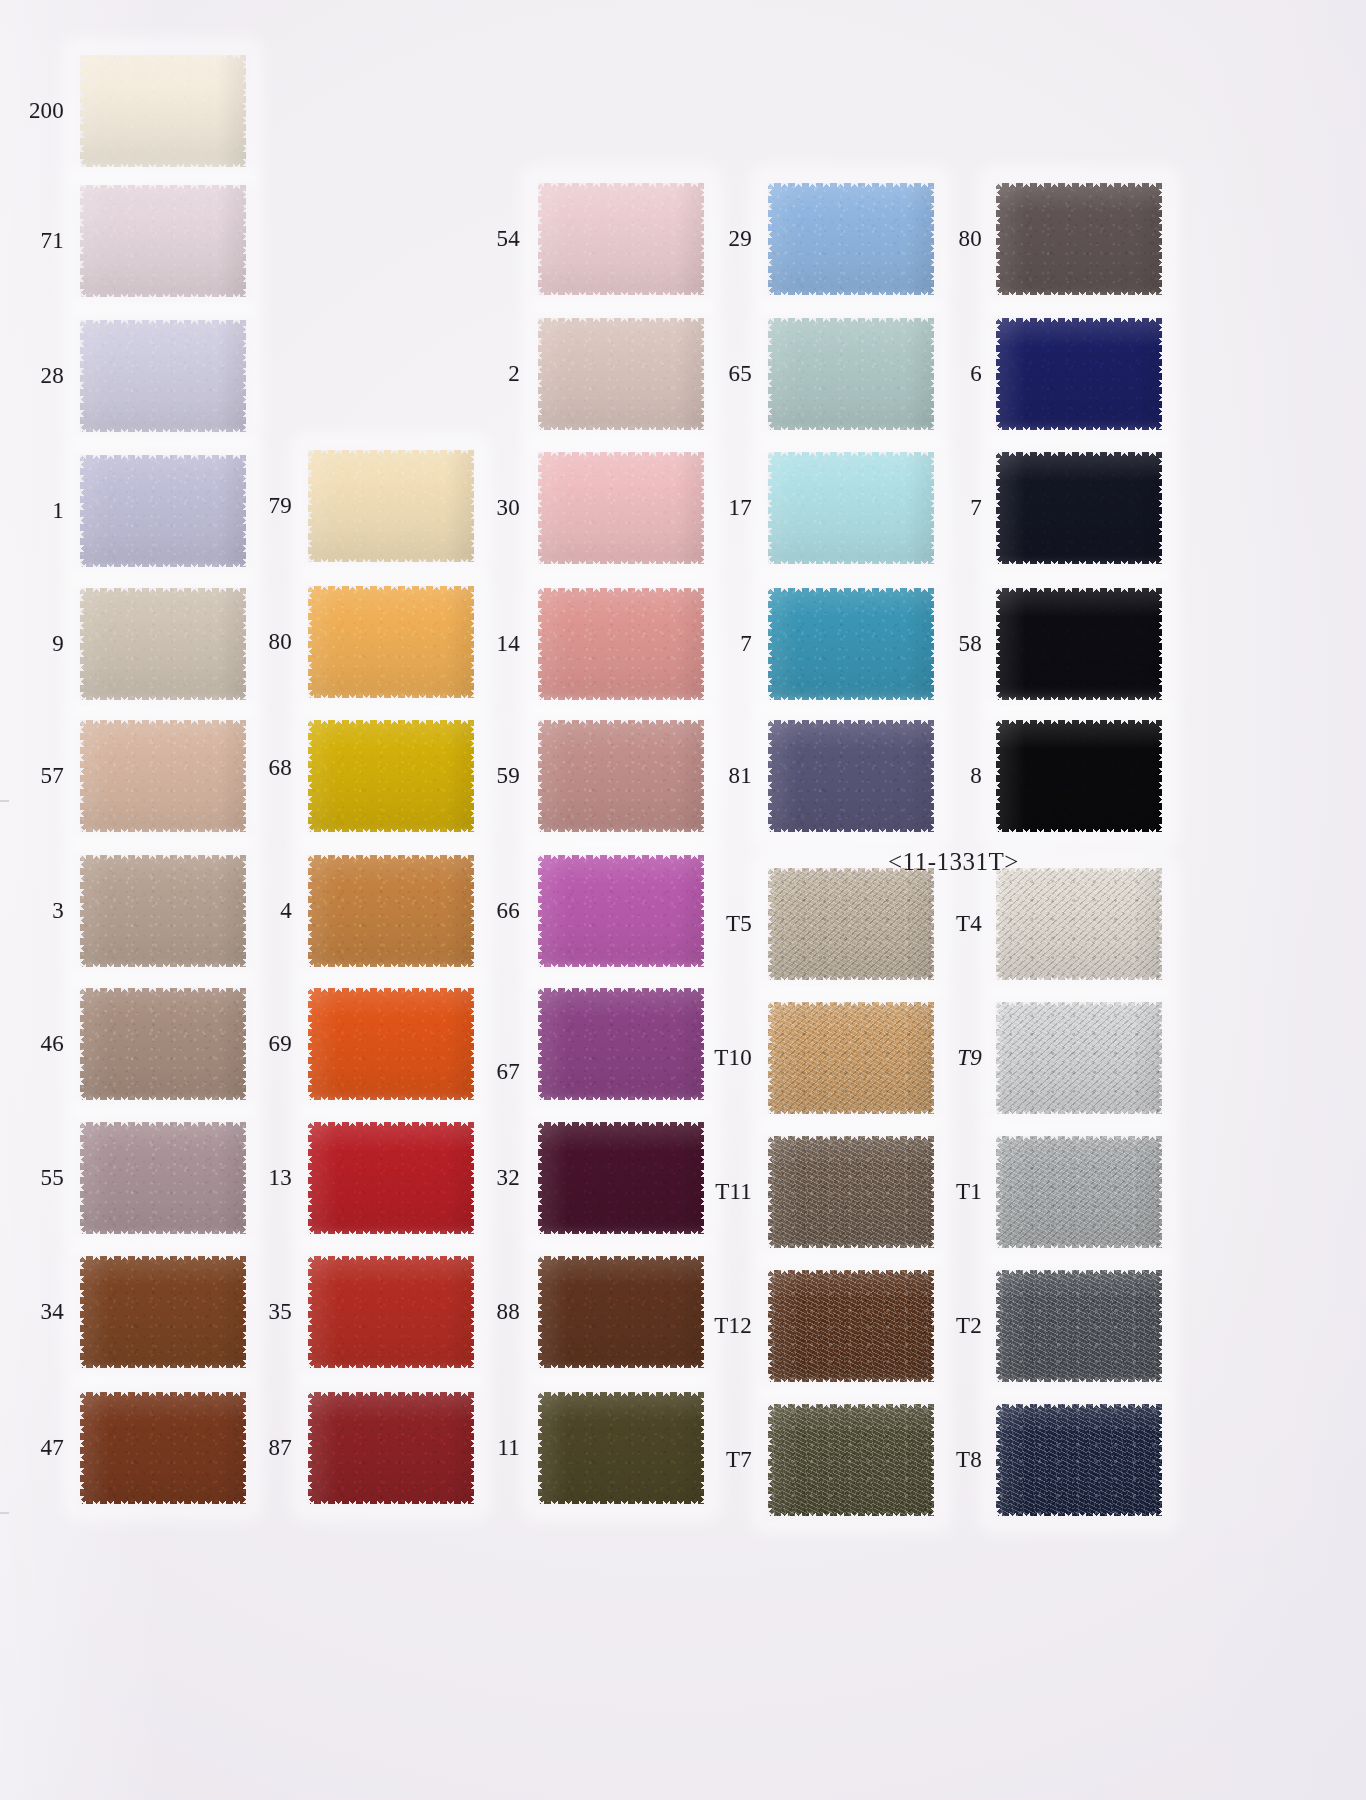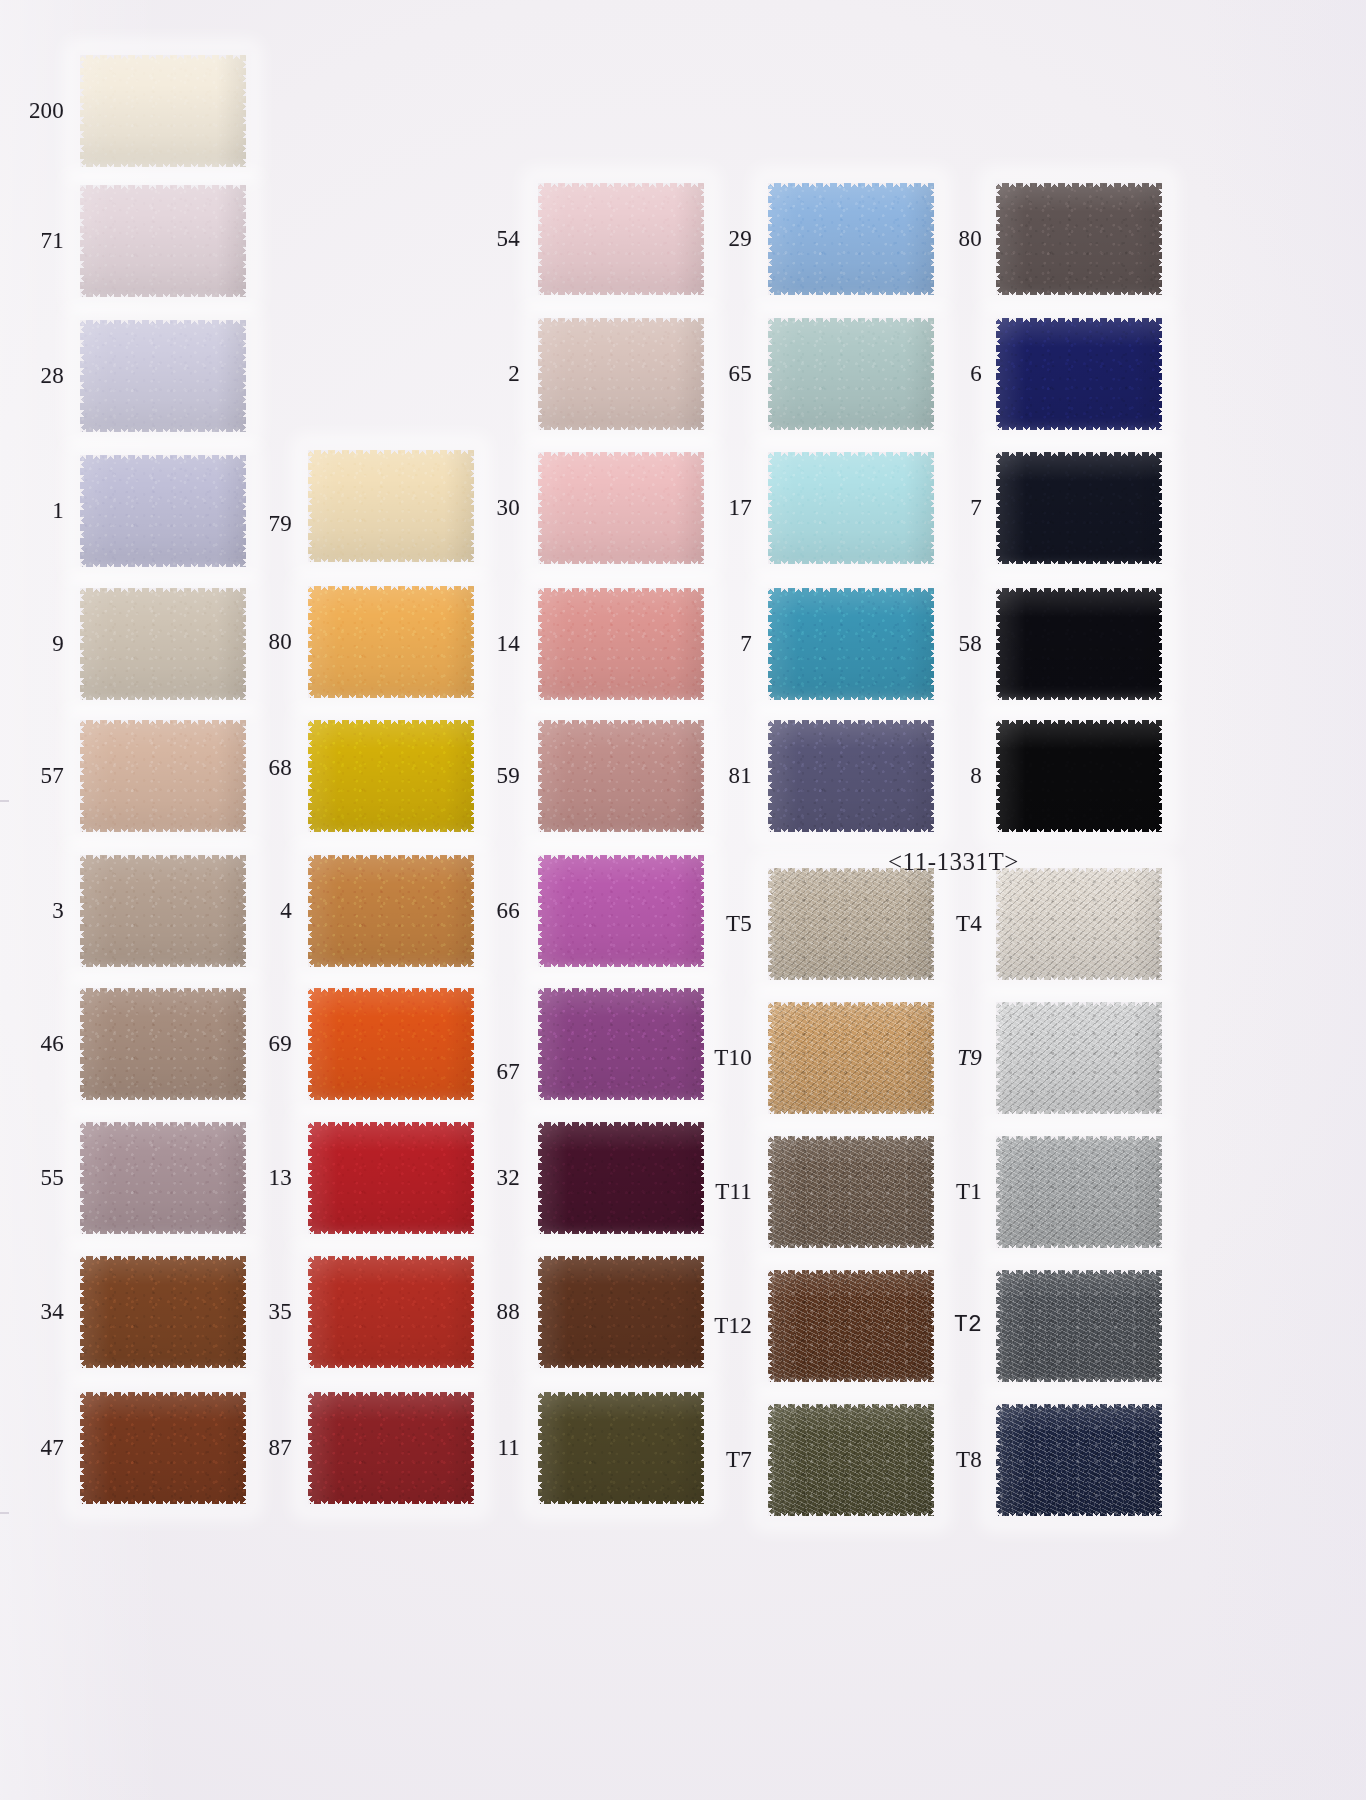--- a/index.html
+++ b/index.html
@@ -278,21 +278,21 @@
     </div>
     <div class="swatch-cell" style="left: 0px; top: 0px;">
       <div class="halo" style="left: 302px; top: 444px; width: 178px; height: 124px;"></div>
       <div class="chip" title="79" style="left: 308px; top: 450px; width: 166px; height: 112px; --c: #f2dfb9; --bg: #f1eef2;">
         <div class="body"></div>
         <div class="pink-top"></div>
         <div class="pink-bot"></div>
         <div class="pink-left"></div>
         <div class="pink-right"></div>
       </div>
-      <div class="label" style="left: 246px; width: 46px; top: 512px;">79</div>
+      <div class="label" style="left: 246px; width: 46px; top: 494px;">79</div>
     </div>
     <div class="swatch-cell" style="left: 0px; top: 0px;">
       <div class="halo" style="left: 302px; top: 580px; width: 178px; height: 124px;"></div>
       <div class="chip" title="80" style="left: 308px; top: 586px; width: 166px; height: 112px; --c: #efaf56; --bg: #f1eef2;">
         <div class="body"></div>
         <div class="pink-top"></div>
         <div class="pink-bot"></div>
         <div class="pink-left"></div>
         <div class="pink-right"></div>
       </div>
@@ -674,21 +674,21 @@
     </div>
     <div class="swatch-cell" style="left: 0px; top: 0px;">
       <div class="halo" style="left: 990px; top: 1264px; width: 178px; height: 124px;"></div>
       <div class="chip heather" title="T2" style="left: 996px; top: 1270px; width: 166px; height: 112px; --c: #4c5056; --bg: #f1eef2;">
         <div class="body"></div>
         <div class="pink-top"></div>
         <div class="pink-bot"></div>
         <div class="pink-left"></div>
         <div class="pink-right"></div>
       </div>
-      <div class="label" style="left: 930px; width: 52px; top: 1314px; font-family: Liberation Mono, monospace;">T2</div>
+      <div class="label" style="left: 930px; width: 52px; top: 1314px;">T2</div>
     </div>
     <div class="swatch-cell" style="left: 0px; top: 0px;">
       <div class="halo" style="left: 990px; top: 1398px; width: 178px; height: 124px;"></div>
       <div class="chip heather" title="T8" style="left: 996px; top: 1404px; width: 166px; height: 112px; --c: #1c2440; --bg: #f1eef2;">
         <div class="body"></div>
         <div class="pink-top"></div>
         <div class="pink-bot"></div>
         <div class="pink-left"></div>
         <div class="pink-right"></div>
       </div>

